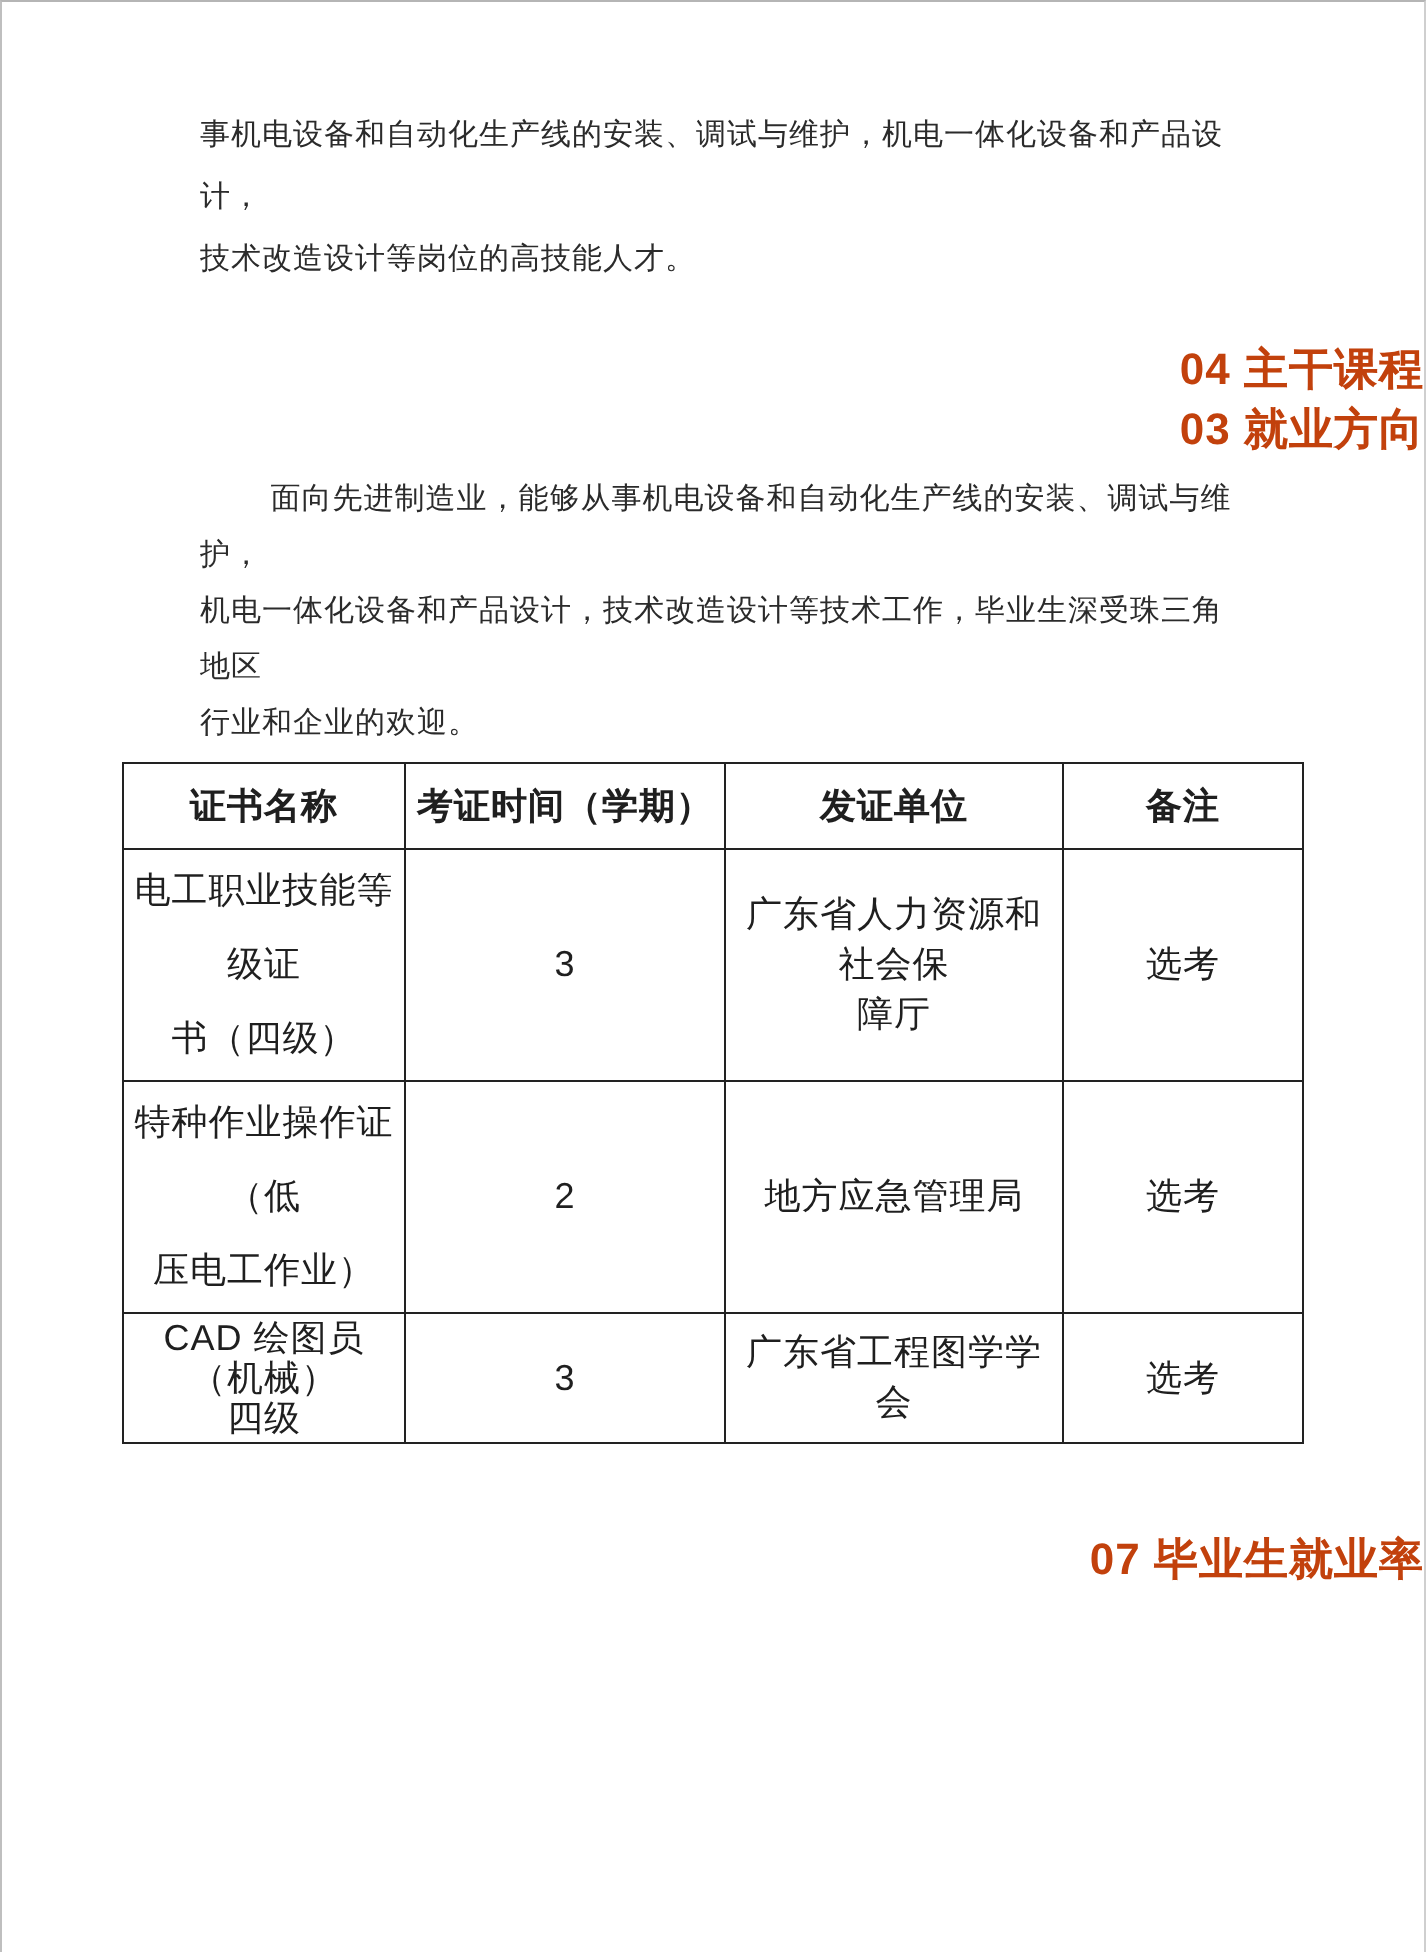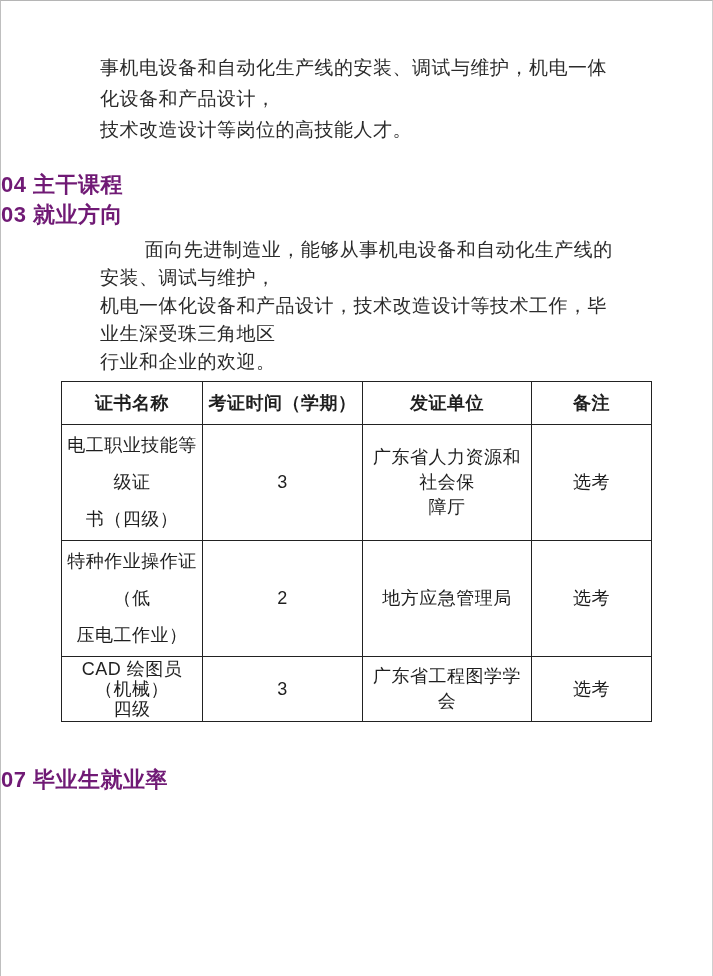--- a/index.html
+++ b/index.html
@@ -18,38 +18,39 @@
     box-sizing: border-box;
     width: 713px;
     height: 976px;
     background: #ffffff;
     border-left: 1px solid #bfbfbf;
     border-right: 1px solid #cfcfcf;
     border-top: 1px solid #b5b5b5;
   }
   .para {
     margin: 0 88px 0 99px;
-    font-size: 19px;
+    font-size: 15px;
     line-height: 31px;
     color: #2b2b2b;
     white-space: pre-line;
     letter-spacing: 0.5px;
   }
   .para.indent { text-indent: 2.35em; }
   .p-intro   { margin-top: 51px; line-height: 31px; }
   .p-courses { margin-top: 8px;  line-height: 27px; }
   .p-employ  { margin-top: 7px;  line-height: 28px; }
   .sec-heading {
     margin: 0;
-    text-align: left;
+    text-align: right;
     font-size: 22px;
     line-height: 28px;
     font-weight: 700;
-    color: #701a75;
+    color: #c2410c;
     letter-spacing: 0.5px;
+    padding-left: 28px;
   }
   .h04 { margin-top: 26px; }
   .h05 { margin-top: 2px; }
   .h06 { margin-top: 0px; }
   .h07 { margin-top: 44px; }
   table.cert-table {
     margin: 5px auto 0 auto;
     width: 590px;
     border-collapse: collapse;
     table-layout: fixed;

